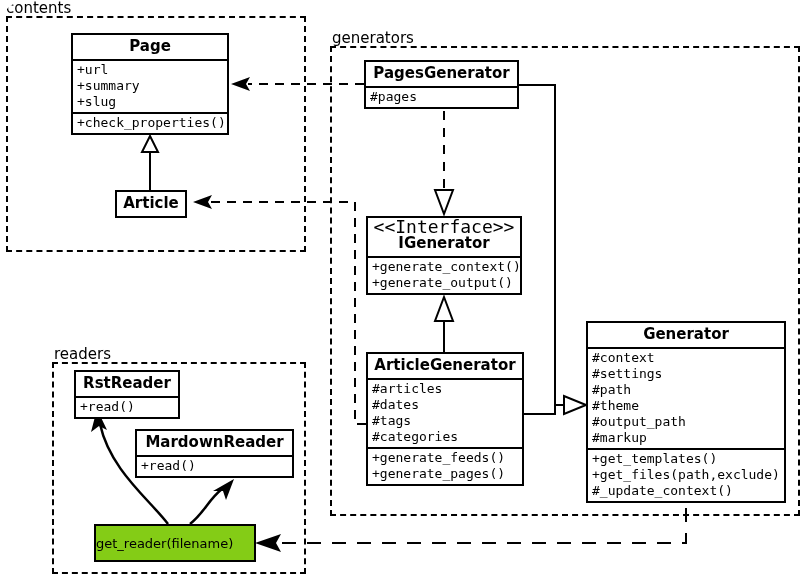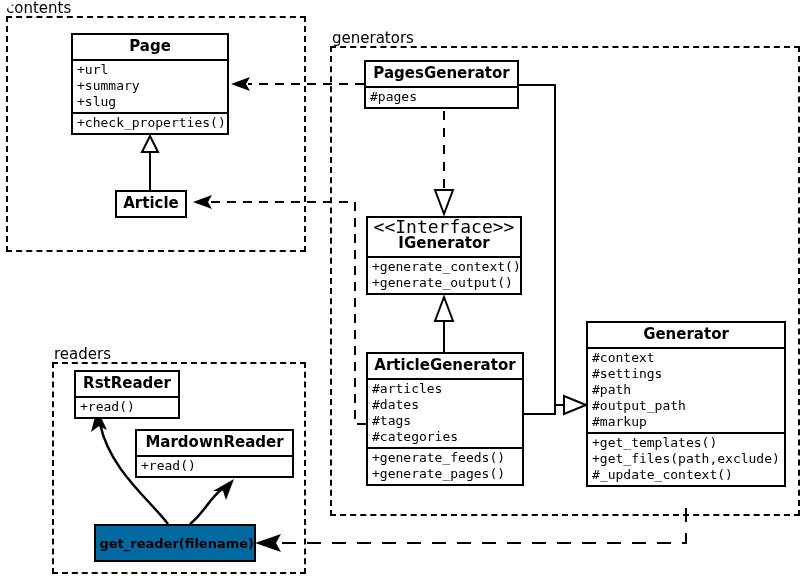--- a/index.html
+++ b/index.html
@@ -79,26 +79,25 @@
     font-family: "DejaVu Sans Mono", monospace;
     font-size: 13px;
     line-height: 16px;
     color: #000;
     white-space: nowrap;
   }
   .plain-box {
     position: absolute;
     box-sizing: border-box;
     border: 2px solid #000;
-    background: #0369a1;
+    background: #84cc16;
     z-index: 5;
     display: flex;
     align-items: center;
-    justify-content: flex-end;
-    font-weight: bold;
+    justify-content: flex-start;
   }
   .plain-box span {
     font-family: "DejaVu Sans", sans-serif;
     font-size: 13px;
     color: #000;
     white-space: nowrap;
   }
 </style>
 </head>
 <body>
@@ -224,20 +223,21 @@
       <div class="cls-row">+generate_pages()</div>
     </div>
   </div>
 
   <div class="cls" style="left:586px; top:321px; width:200px;">
     <div class="cls-name">Generator</div>
     <div class="cls-sep cls-section">
       <div class="cls-row">#context</div>
       <div class="cls-row">#settings</div>
       <div class="cls-row">#path</div>
+      <div class="cls-row">#theme</div>
       <div class="cls-row">#output_path</div>
       <div class="cls-row">#markup</div>
     </div>
     <div class="cls-sep cls-section">
       <div class="cls-row">+get_templates()</div>
       <div class="cls-row">+get_files(path,exclude)</div>
       <div class="cls-row">#_update_context()</div>
     </div>
   </div>
 

